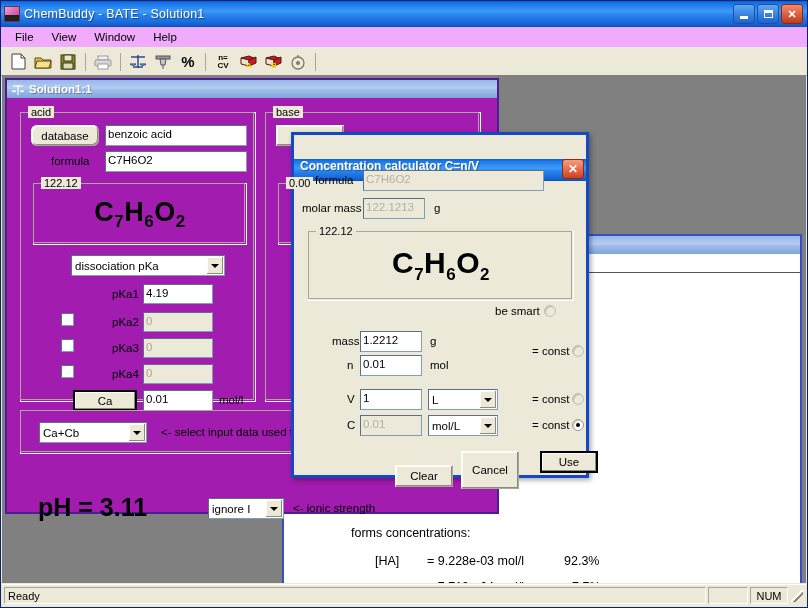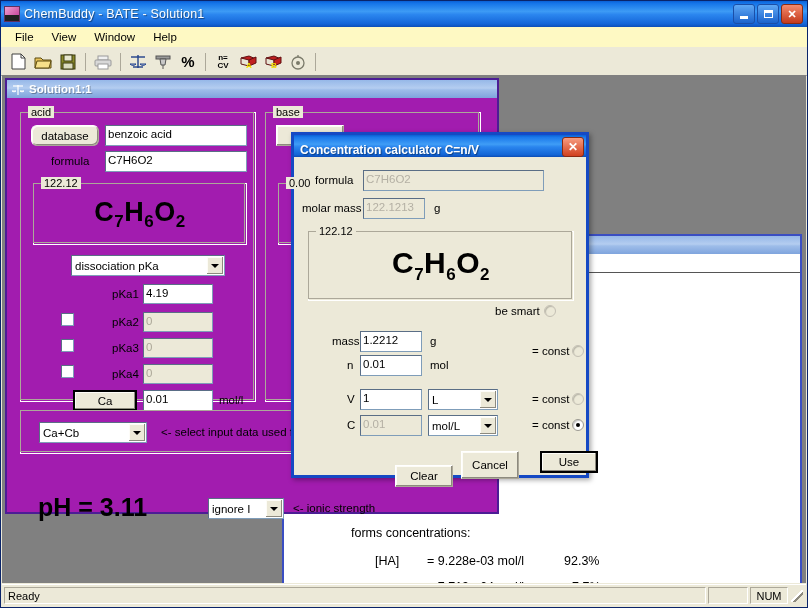--- a/index.html
+++ b/index.html
@@ -47,21 +47,21 @@
     box-sizing:border-box;position:relative;
     background:linear-gradient(to bottom,#5fa8f5,#1b63cc);
   }
   .win-btn.close{background:linear-gradient(to bottom,#f58a6c,#c23a1c);border-color:#8b2a12;}
   .win-btn .gl{position:absolute;left:0;right:0;top:0;bottom:0;display:flex;align-items:center;justify-content:center;color:#fff;font-size:11px;font-weight:bold;line-height:1;}
   .min-glyph{width:8px;height:3px;background:#fff;margin-top:6px;}
   .max-glyph{width:9px;height:8px;border:1px solid #fff;border-top-width:3px;box-sizing:border-box;}
 
   
   .menubar{
-    height:20px;background:#fef9c3;display:flex;align-items:center;
+    height:20px;background:#f0abfc;display:flex;align-items:center;
     padding-left:6px;gap:2px;border-bottom:1px solid #ece9d8;
   }
   .menu-item{padding:2px 8px;font-size:11.5px;color:#000;}
 
   
   .toolbar{
     height:27px;background:#ece9d8;display:flex;align-items:center;
     padding-left:5px;gap:1px;
     border-bottom:1px solid #aca899;
   }
@@ -190,21 +190,21 @@
   #dlg-conc{
     position:absolute;left:289px;top:57px;width:298px;height:346px;
     background:#ece9d8;
     border:3px solid #1549c4;
     box-sizing:border-box;
     box-shadow:2px 2px 5px rgba(0,0,0,.35);
   }
   .dlg-title{
     height:22px;
     background:linear-gradient(to bottom,#0a5fd4 0%,#1a78ea 10%,#3f9df6 42%,#2a85ee 54%,#1365d6 90%,#0c4cb4 100%);
-    display:flex;align-items:flex-end;padding:0 2px 0 6px;
+    display:flex;align-items:flex-start;padding:0 2px 0 6px;margin-top:24px;
   }
   .dlg-title-text{
     color:#fff;font-weight:bold;font-size:12px;flex:1;
     text-shadow:1px 1px 1px rgba(0,0,0,.4);
   }
   .dlg-close{
     width:20px;height:18px;border:1px solid #8b2a12;border-radius:3px;
     background:linear-gradient(to bottom,#f79c80,#d0401e);
     display:flex;align-items:center;justify-content:center;
     color:#fff;font-weight:bold;font-size:12px;line-height:1;
@@ -516,21 +516,21 @@
         <div class="combo" style="left:134px;top:258px;width:70px;height:21px;">
           <span>mol/L</span>
           <span class="arrowbox">
               <span class="arrow-dn"></span>
             </span>
         </div>
         <span class="lbl" style="left:238px;top:262px;">= const</span>
         <div class="radio checked" style="left:278px;top:262px;"></div>
 
         <div class="btn" style="left:101px;top:308px;width:58px;height:22px;">Clear</div>
-        <div class="btn" style="left:167px;top:294px;width:58px;height:28px;text-align:center;">Cancel</div>
+        <div class="btn" style="left:167px;top:294px;width:58px;height:38px;text-align:center;">Cancel</div>
         <div class="btn default" style="left:233px;top:294px;width:58px;height:22px;margin-left:13px;">Use</div>
       </div>
     </div>
 
   </div>
 
   <div class="statusbar">
     <div class="sb-pane sb-main">Ready</div>
     <div class="sb-pane sb-small"></div>
     <div class="sb-pane sb-num">NUM</div>

